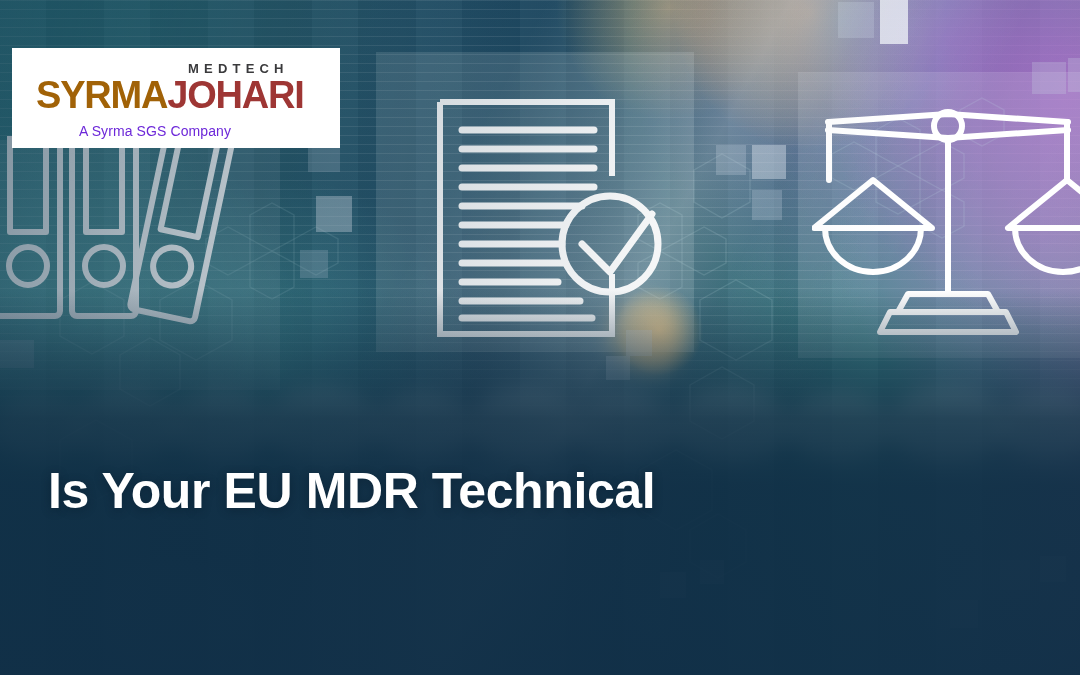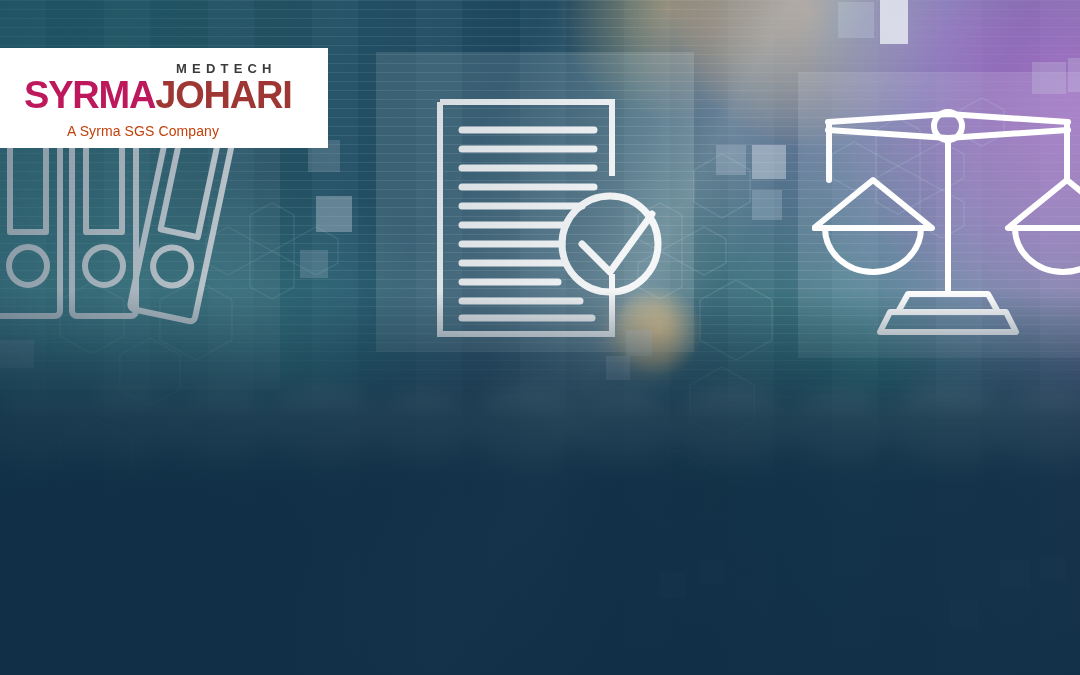--- a/index.html
+++ b/index.html
@@ -132,21 +132,21 @@
 
   
   .icon-svg { position: absolute; }
   .icon-svg path, .icon-svg rect, .icon-svg circle, .icon-svg line, .icon-svg ellipse, .icon-svg polyline {
     vector-effect: non-scaling-stroke;
   }
 
   
   #logo-box {
     position: absolute;
-    left: 0;
+    left: 12px;
     top: 48px;
     width: 328px;
     height: 100px;
     background: #ffffff;
     z-index: 40;
   }
   .logo-inner {
     position: relative;
     width: 100%;
     height: 100%;
@@ -164,28 +164,28 @@
   #logo-wordmark {
     position: absolute;
     left: 24px;
     top: 28px;
     font-size: 38px;
     font-weight: bold;
     line-height: 1;
     letter-spacing: -1.2px;
     white-space: nowrap;
   }
-  #logo-syrma { color: #be185d; }
+  #logo-syrma { color: #a16207; }
   #logo-johari { color: #9e3634; }
   #logo-tagline {
     position: absolute;
     left: 67px;
     top: 76px;
     font-size: 14px;
-    color: #c2410c;
+    color: #6d28d9;
     letter-spacing: 0.1px;
     line-height: 1;
   }
 
   
   #headline {
     position: absolute;
     left: 48px;
     top: 425px;
     width: 950px;
@@ -352,15 +352,16 @@
 
   <div id="logo-box">
     <div class="logo-inner">
       <div id="logo-medtech">MEDTECH</div>
       <div id="logo-wordmark"><span id="logo-syrma">SYRMA</span><span id="logo-johari">JOHARI</span></div>
       <div id="logo-tagline">A Syrma SGS Company</div>
     </div>
   </div>
 
   <h1 id="headline">
+    <span class="hl-line">Is Your EU MDR Technical</span>
   </h1>
 
 </div>
 
 </body></html>

